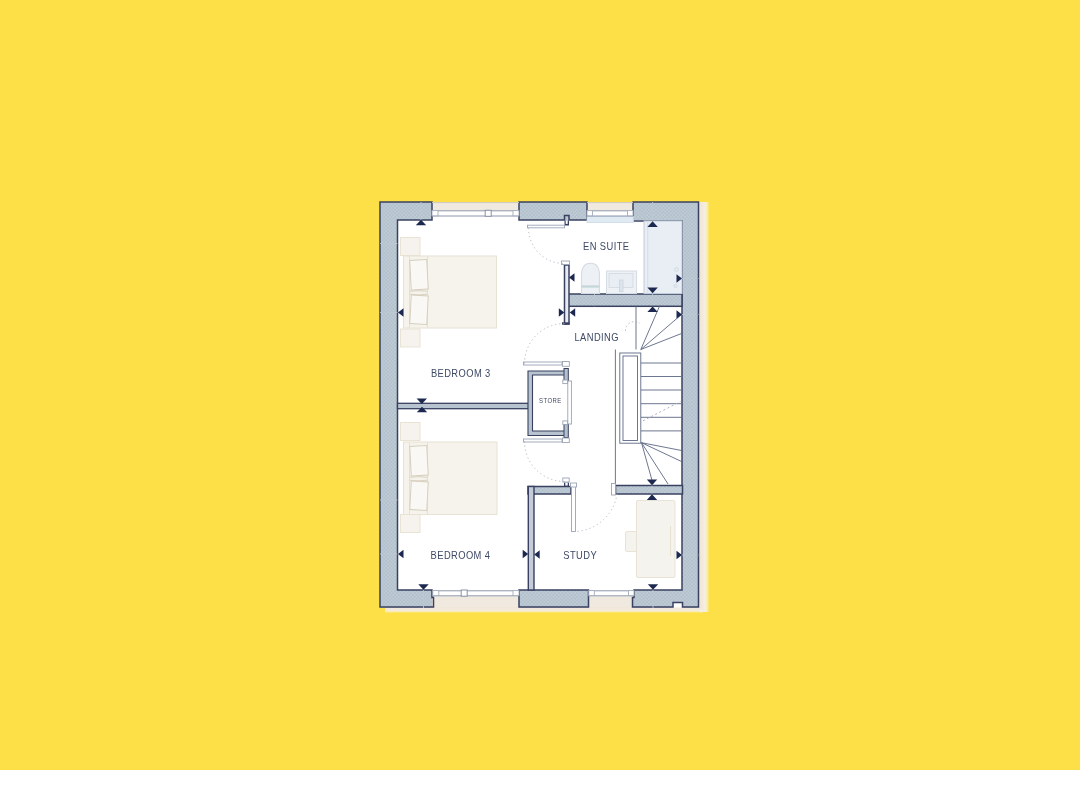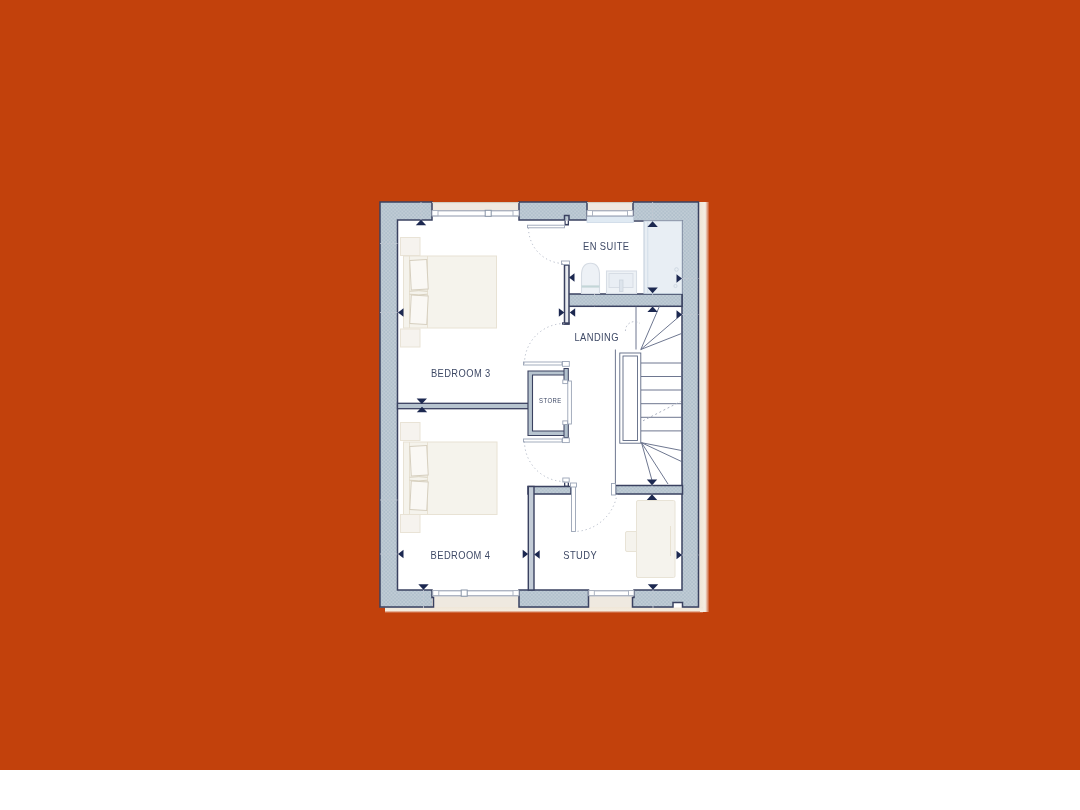--- a/index.html
+++ b/index.html
@@ -1,16 +1,16 @@
 <!DOCTYPE html>
 <html><head>
 <meta charset="utf-8">
 <style>
   html,body{margin:0;padding:0;background:#ffffff;}
-  #stage{position:relative;width:1080px;height:770px;background:#c2410c;overflow:hidden;}
+  #stage{position:relative;width:1080px;height:770px;background:#fde047;overflow:hidden;}
   svg{position:absolute;left:0;top:0;}
   text{font-family:"Liberation Sans", sans-serif;fill:#3b4663;}
 </style>
 </head>
 <body>
 <div id="stage">
 <svg width="1080" height="810" viewBox="0 0 1080 810">
 <defs>
   <pattern id="wd" width="3.6" height="3.6" patternUnits="userSpaceOnUse">
     <rect width="3.6" height="3.6" fill="#b1c0cc"></rect>

